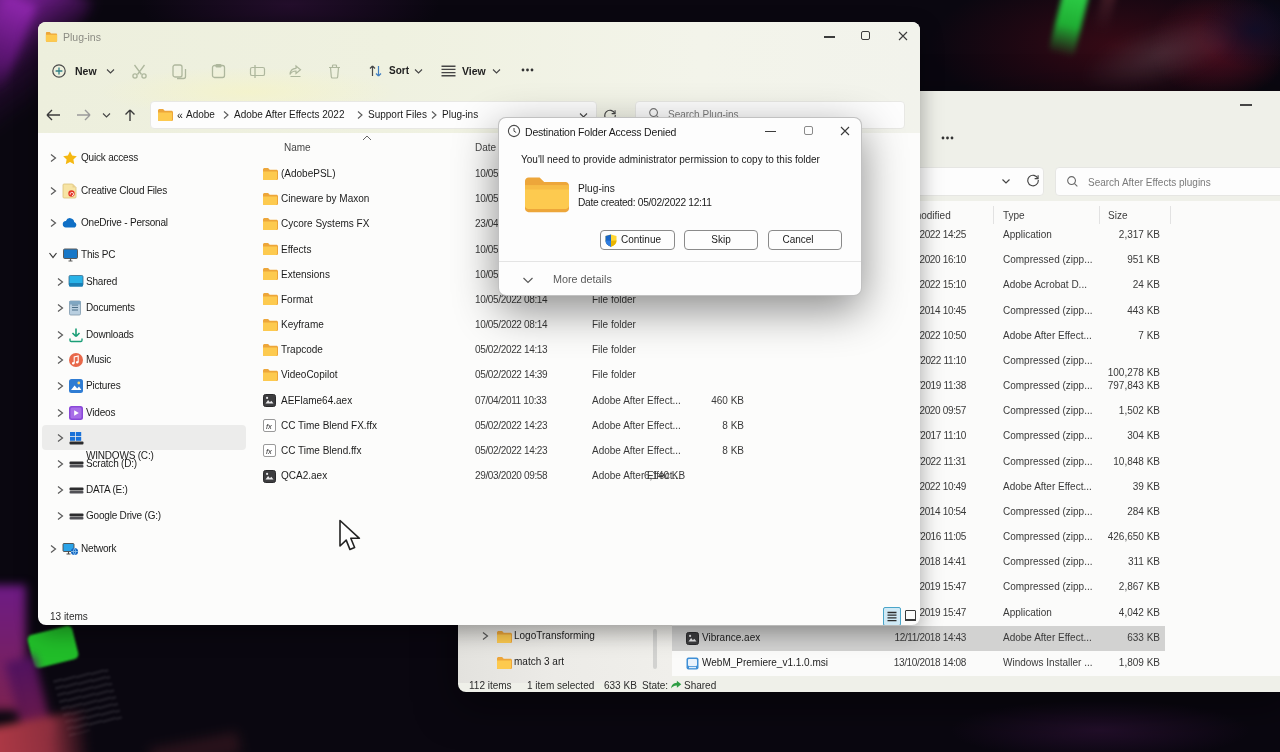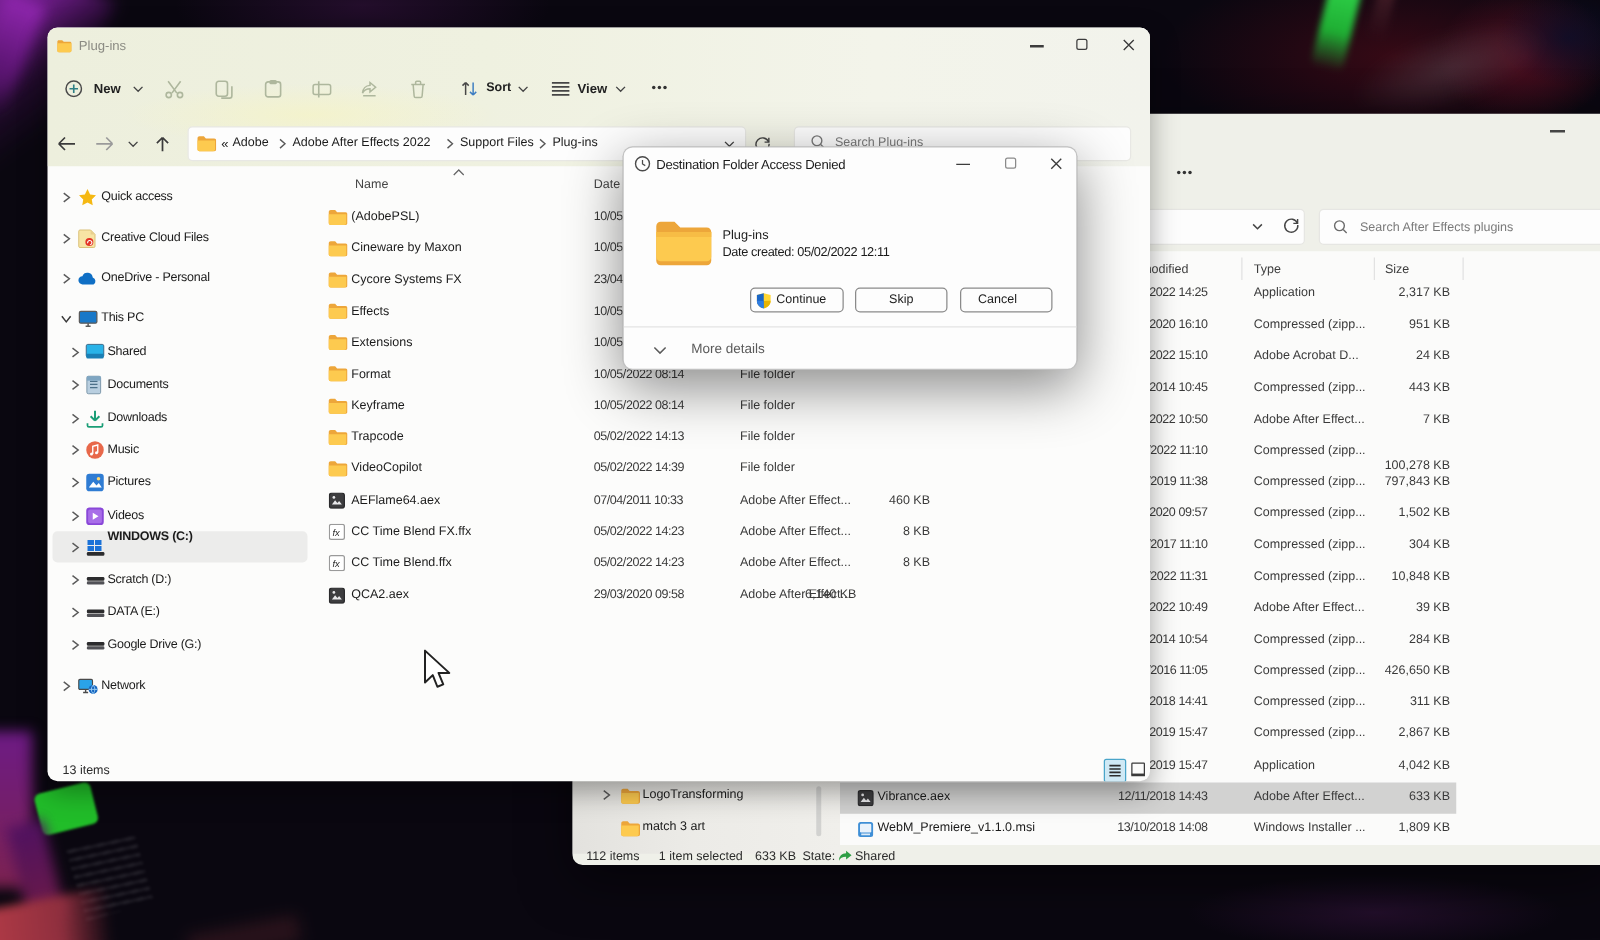--- a/index.html
+++ b/index.html
@@ -472,21 +472,21 @@
   <svg class="a" style="left:17px;top:411px" width="10" height="10" viewBox="0 0 10 10">
         <path d="M3 1.5L7.5 5 3 8.5" stroke="#5a5a5a" stroke-width="1.2" fill="none"></path>
       </svg>
   <svg class="a" style="left:30px;top:408px" width="17" height="16" viewBox="0 0 17 16">
         <rect x="2" y="2" width="5.2" height="4" fill="#1b72d8"></rect>
         <rect x="8" y="2" width="5.2" height="4" fill="#1b72d8"></rect>
         <rect x="2" y="6.8" width="5.2" height="4" fill="#1b72d8"></rect>
         <rect x="8" y="6.8" width="5.2" height="4" fill="#1b72d8"></rect>
         <rect x="1.5" y="11.6" width="14" height="3" rx="1" fill="#2c2c2e"></rect>
       </svg>
-  <div class="a txt" style="left:48px;top:401px;color:#1b1b1b;font-weight:700;letter-spacing:-0.2px">WINDOWS (C:)</div>
+  <div class="a txt" style="left:48px;top:427px;color:#1b1b1b;font-weight:400;letter-spacing:-0.2px">WINDOWS (C:)</div>
   <svg class="a" style="left:17px;top:437px" width="10" height="10" viewBox="0 0 10 10">
         <path d="M3 1.5L7.5 5 3 8.5" stroke="#5a5a5a" stroke-width="1.2" fill="none"></path>
       </svg>
   <svg class="a" style="left:30px;top:434px" width="17" height="16" viewBox="0 0 17 16">
         <rect x="1.5" y="5.6" width="14" height="3" rx="1" fill="#2c2c2e"></rect>
         <rect x="1.5" y="9" width="14" height="2.6" rx="1" fill="#515156"></rect>
       </svg>
   <div class="a txt" style="left:48px;top:435px;color:#1b1b1b;font-weight:400;letter-spacing:-0.2px">Scratch (D:)</div>
   <svg class="a" style="left:17px;top:463px" width="10" height="10" viewBox="0 0 10 10">
         <path d="M3 1.5L7.5 5 3 8.5" stroke="#5a5a5a" stroke-width="1.2" fill="none"></path>
@@ -528,20 +528,21 @@
   <svg class="a" style="left:8px;top:6px" width="14" height="14" viewBox="0 0 14 14">
         <circle cx="7" cy="7" r="5.6" stroke="#4a4a4a" stroke-width="1.1" fill="none"></circle>
         <path d="M7 4v3.2l2.2 1.3" stroke="#4a4a4a" stroke-width="1" fill="none"></path>
       </svg>
   <div class="a txt" style="left:26px;top:7px;color:#1b1b1b;font-size:10.5px;letter-spacing:-0.2px">Destination Folder Access Denied</div>
   <div class="a" style="left:266px;top:13px;width:11px;height:1.4px;background:#3c3c3c"></div>
   <div class="a" style="left:305px;top:8px;width:9px;height:9px;border:1.1px solid #8a8a8a;border-radius:2px"></div>
   <svg class="a" style="left:341px;top:8px" width="10" height="10" viewBox="0 0 10 10">
         <path d="M1 1l8 8M9 1l-8 8" stroke="#3c3c3c" stroke-width="1.1"></path>
       </svg>
+  <div class="a txt" style="left:22px;top:35px;font-size:10px;color:#202020">You'll need to provide administrator permission to copy to this folder</div>
   <svg class="a" style="left:25px;top:57px" width="47" height="38" viewBox="0 0 47 38">
         <path d="M1 6c0-2 1.6-3.6 3.6-3.6h11l4.6 4.6h21.2c2 0 3.6 1.6 3.6 3.6v23c0 2-1.6 3.6-3.6 3.6H4.6c-2 0-3.6-1.6-3.6-3.6z" fill="#eda63a"></path>
         <path d="M1 10.5h44v19.9c0 2-1.6 3.6-3.6 3.6H4.6c-2 0-3.6-1.6-3.6-3.6z" fill="#fdca4f"></path>
         <path d="M1 10.5h44v4h-44z" fill="#f7bc45"></path>
       </svg>
   <div class="a txt" style="left:79px;top:64px;font-size:10.2px">Plug-ins</div>
   <div class="a txt" style="left:79px;top:78px;font-size:10.2px;letter-spacing:-0.3px">Date created: 05/02/2022 12:11</div>
   <div class="a" style="left:101px;top:112px;width:75px;height:20px;background:#fdfdfd;border:1px solid #8a8a8a;border-radius:4px"></div>
   <svg class="a" style="left:106px;top:116px" width="12" height="13" viewBox="0 0 12 13">
         <path d="M6 0.5l5.5 1.5v4.5c0 3.2-2.4 5.3-5.5 6.3C2.9 11.8.5 9.7.5 6.5V2z" fill="#ffd633"></path>

